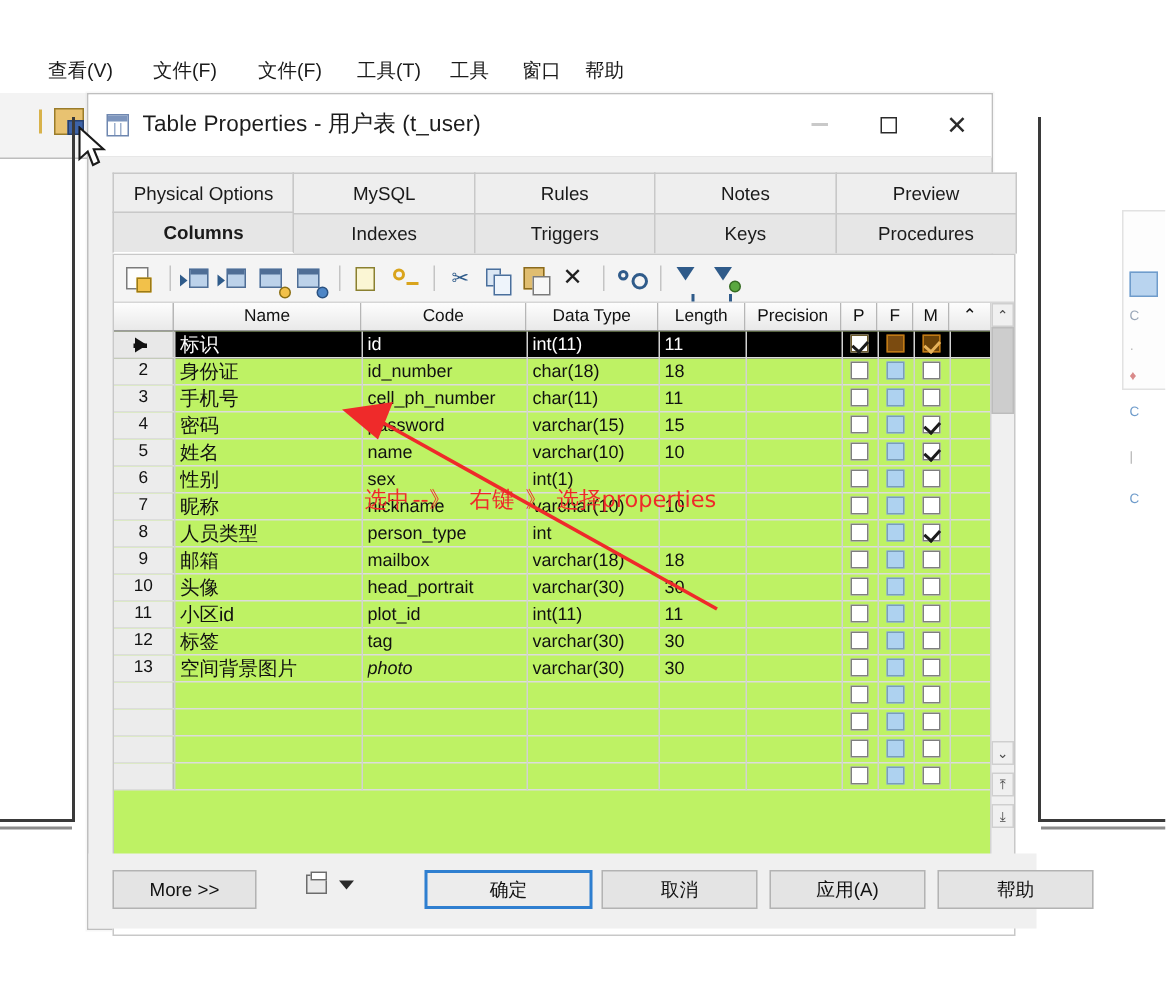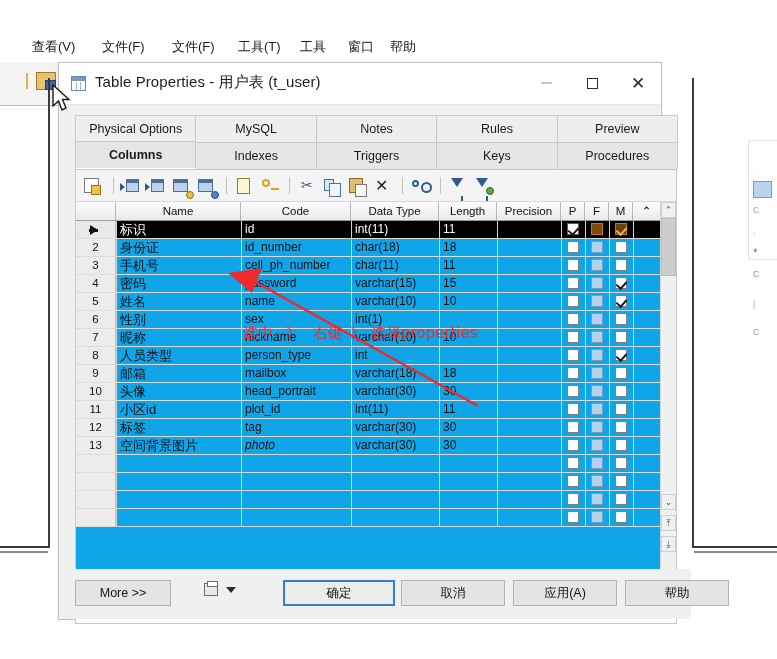--- a/index.html
+++ b/index.html
@@ -152,21 +152,21 @@
             width:7px; height:7px; border:2px solid #2f5b8a; border-radius:50%; }
   .ic-filt { position:absolute; left:4px; top:3px; width:0; height:0;
             border-left:6px solid transparent; border-right:6px solid transparent;
             border-top:9px solid #2f5b8a; }
   .ic-filt::after { content:''; position:absolute; left:4px; top:9px;
             width:2px; height:5px; background:#2f5b8a; }
 
   
   .grid {
     position:absolute; left:0; top:32px; width:600px; height:390px;
-    background:#0ea5e9; overflow:hidden;
+    background:#bef264; overflow:hidden;
   }
   .ghead {
     position:absolute; left:0; top:0; height:19px; width:600px;
     background:linear-gradient(#fcfcfc,#eaeaea);
     border-bottom:1px solid #9a9a9a;
   }
   .gh {
     position:absolute; top:0; height:18px; line-height:18px;
     font-size:11.5px; color:#111; text-align:center;
     border-right:1px solid #b6b6b6;
@@ -349,22 +349,22 @@
         </div>
       <div class="wbtn close">
           <span style="font-size:17px;font-weight:300;line-height:17px;">✕</span>
         </div>
     </div>
 
     <div class="tabzone">
       <div class="tabrow r1">
         <div class="tab">Physical Options</div>
         <div class="tab">MySQL</div>
+        <div class="tab">Rules</div>
         <div class="tab">Notes</div>
-        <div class="tab">Rules</div>
         <div class="tab">Preview</div>
       </div>
       <div class="tabrow r2">
         <div class="tab active">Columns</div>
         <div class="tab">Indexes</div>
         <div class="tab">Triggers</div>
         <div class="tab">Keys</div>
         <div class="tab">Procedures</div>
       </div>
     </div>

